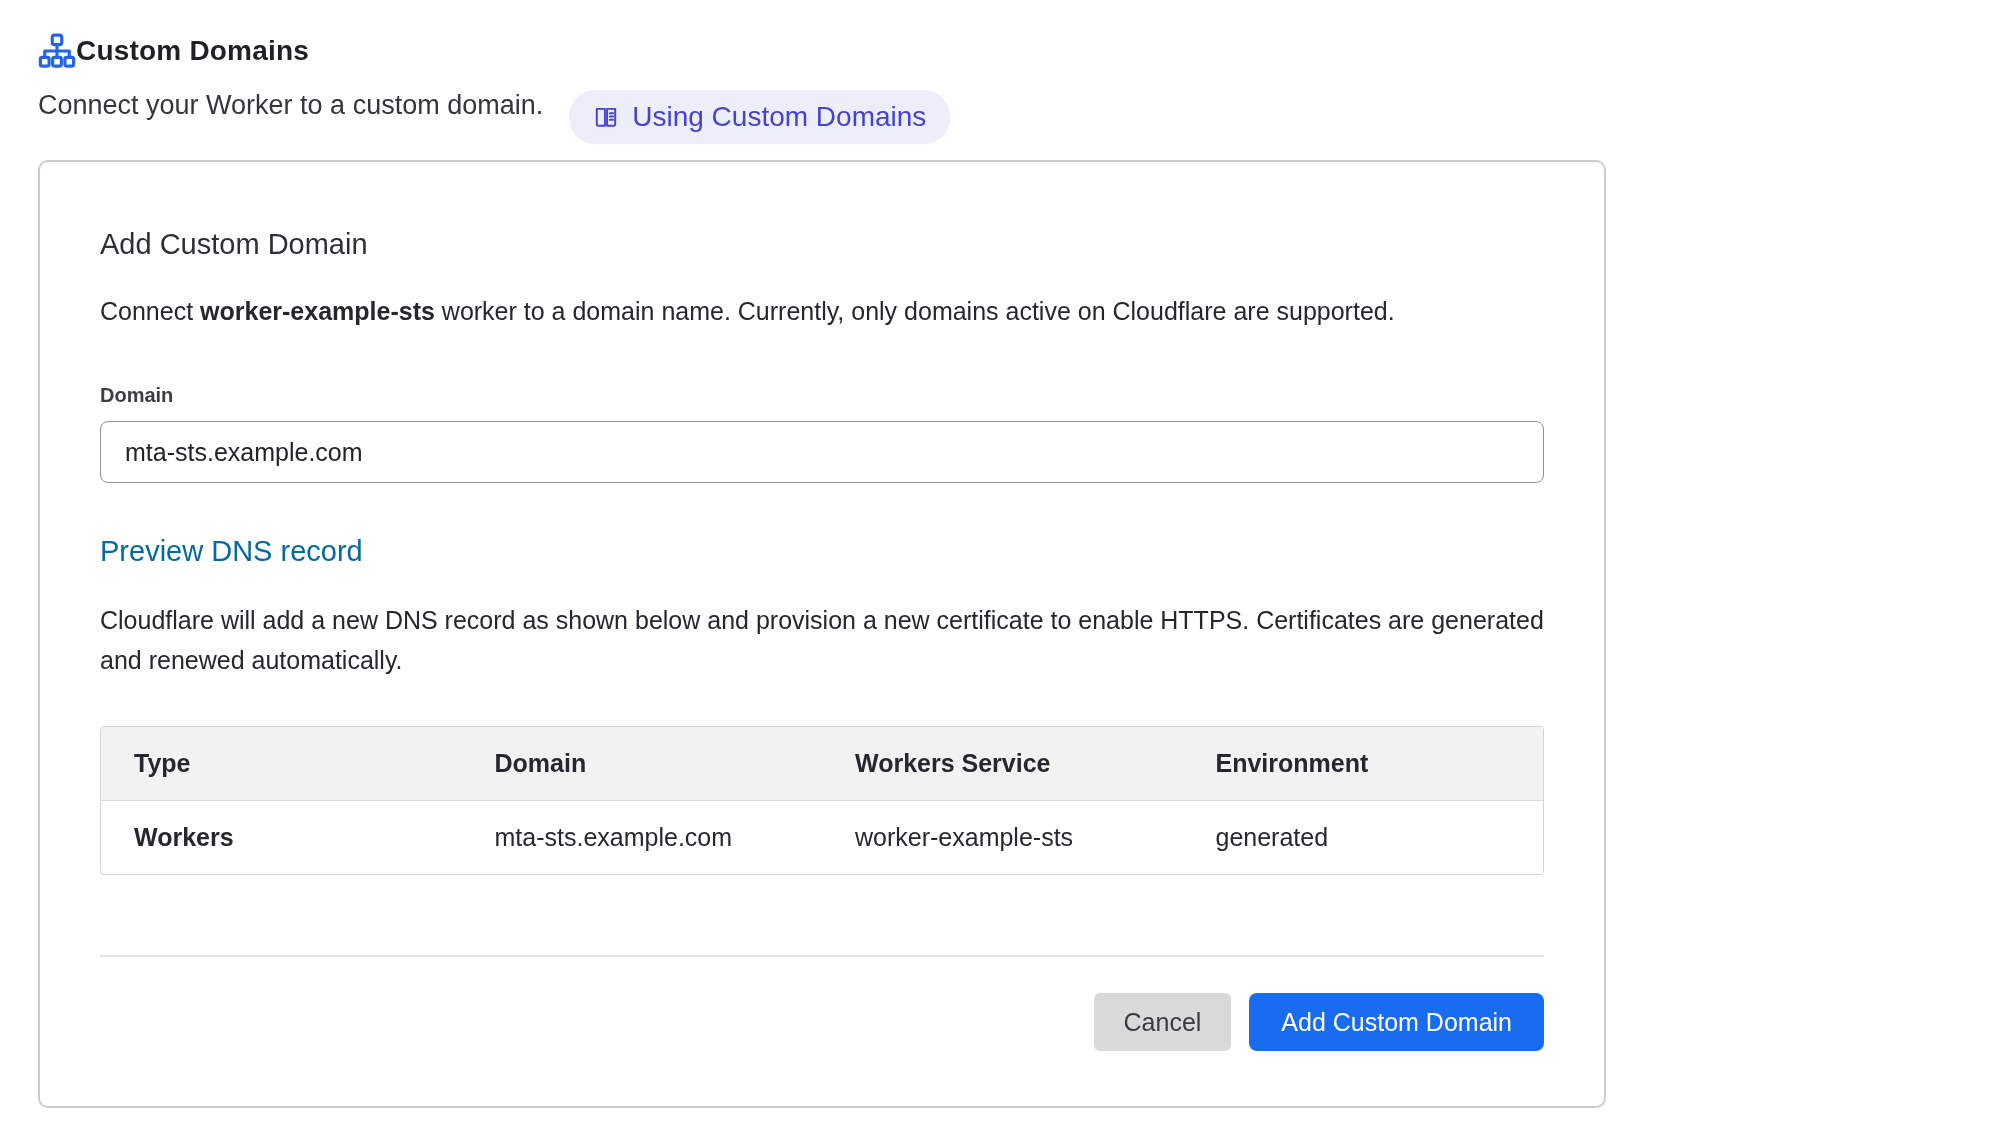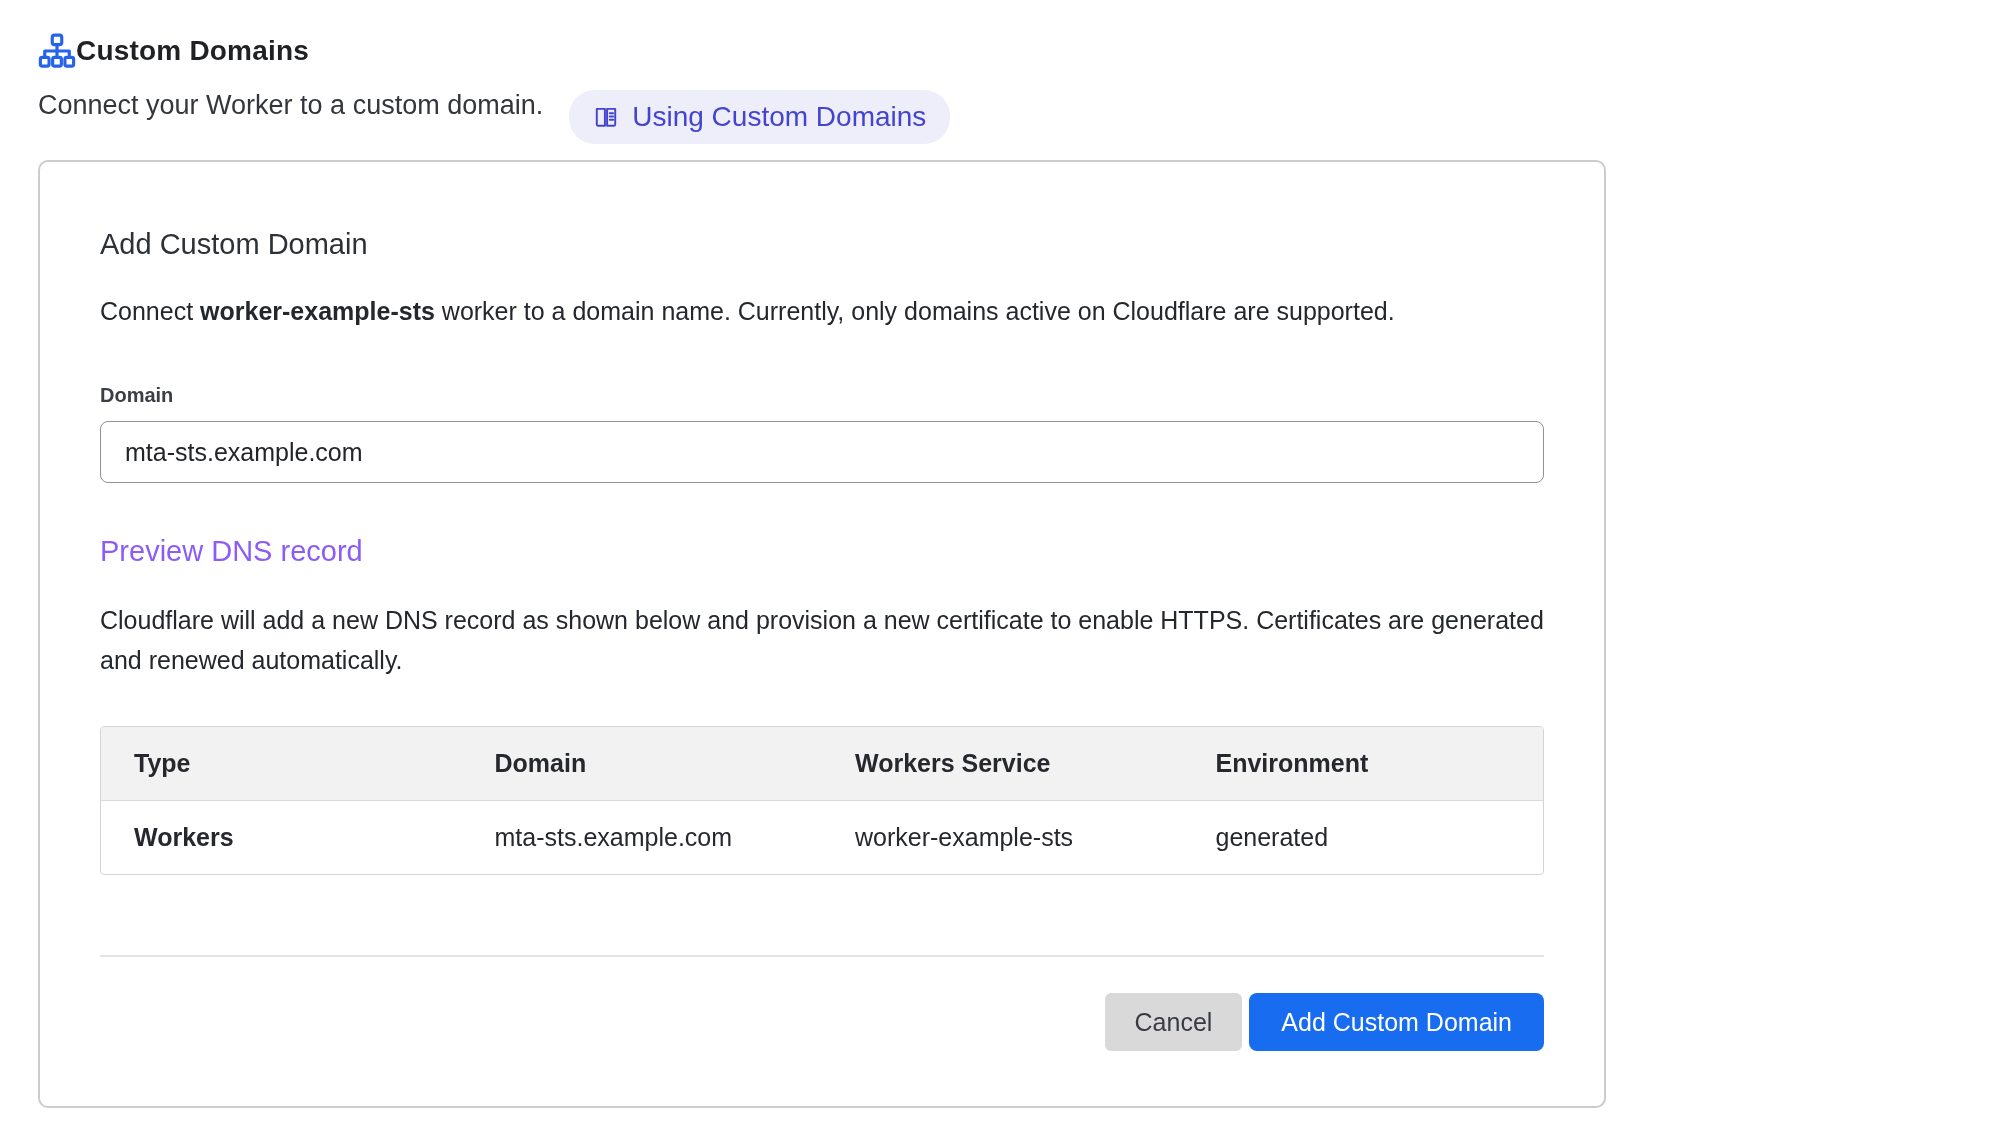--- a/index.html
+++ b/index.html
@@ -43,41 +43,41 @@
 
   .field-label { display: block; font-size: 20px; font-weight: 700; color: #3b3e44; margin-top: 58px; }
   .domain-input {
     display: block; width: 100%; height: 62px;
     margin-top: 14px; padding: 0 24px;
     font-size: 25px; font-family: inherit; color: #222428;
     border: 1px solid #909298; border-radius: 8px;
     background: #ffffff; outline: none;
   }
 
-  .card h3 { font-size: 29px; font-weight: 500; color: #8b5cf6; margin-top: 52px; }
+  .card h3 { font-size: 29px; font-weight: 500; color: #0369a1; margin-top: 52px; }
   .card .desc2 { font-size: 25px; color: #24272c; line-height: 40px; margin-top: 32px; max-width: 1470px; }
 
   
   .dns-table {
     width: 100%; margin-top: 46px;
     border: 1px solid #d4d4d8; border-radius: 4px;
     border-spacing: 0; overflow: hidden;
   }
   .dns-table th, .dns-table td {
     text-align: left; width: 25%;
     padding: 22px 10px 22px 33px;
     font-size: 25px; color: #26282d;
   }
   .dns-table thead tr { background: #f2f2f3; }
   .dns-table th { font-weight: 600; border-bottom: 1px solid #dadadd; }
   .dns-table td.first { font-weight: 700; }
 
   
   .footer-divider { border: none; border-top: 2px solid #e4e4e6; margin-top: 80px; }
-  .actions { display: flex; justify-content: flex-end; gap: 7px; margin-top: 36px; }
+  .actions { display: flex; justify-content: flex-end; gap: 18px; margin-top: 36px; }
   .btn {
     font-family: inherit; font-size: 25px;
     height: 58px; border: none; cursor: pointer;
     display: inline-flex; align-items: center; justify-content: center;
   }
   .btn-cancel { background: #d9d9da; color: #383b41; padding: 0 30px; border-radius: 6px; }
   .btn-primary { background: #186cf0; color: #ffffff; padding: 0 32px; border-radius: 8px; }
 </style>
 </head>
 <body>

